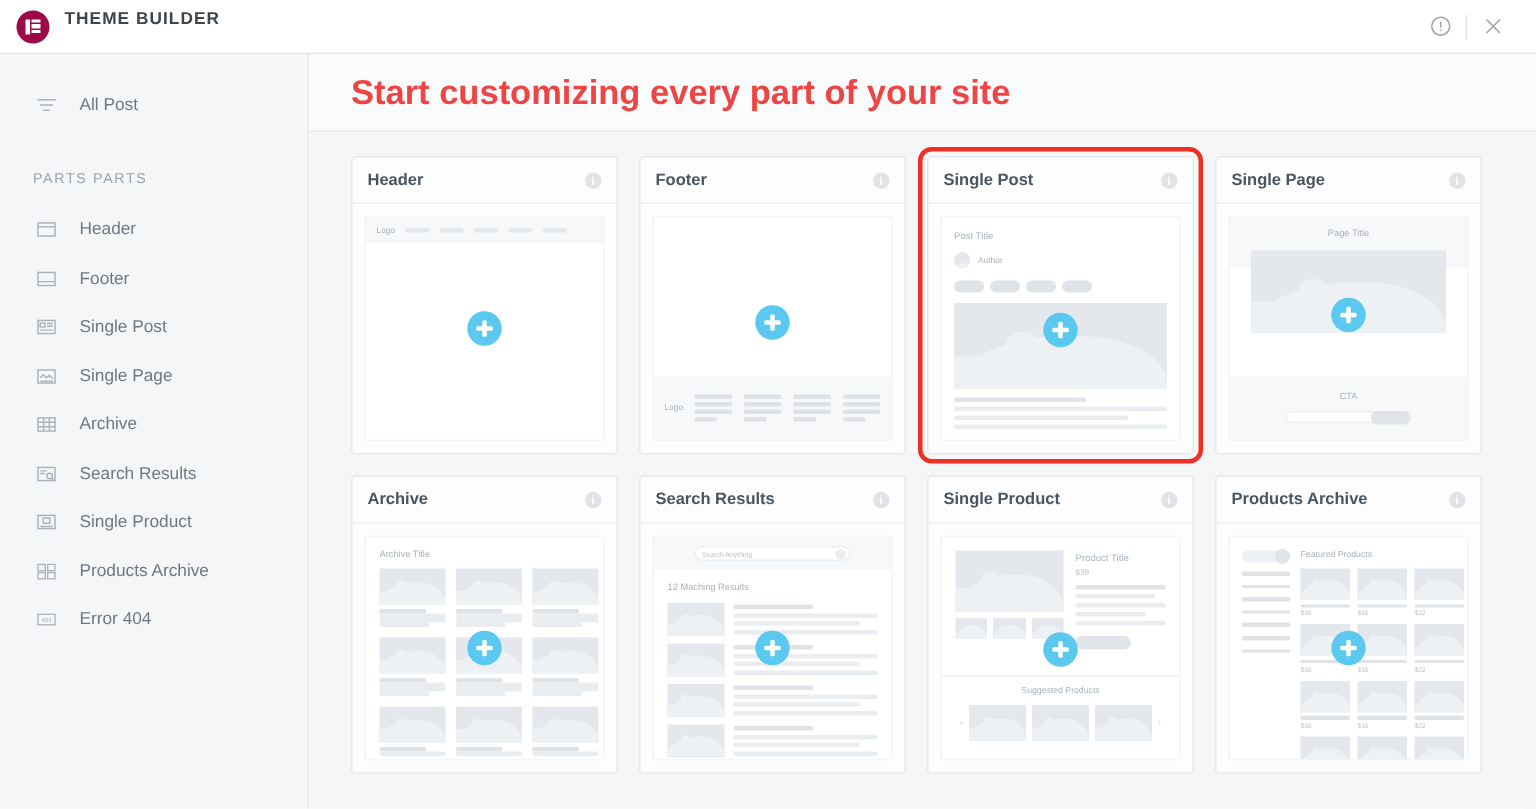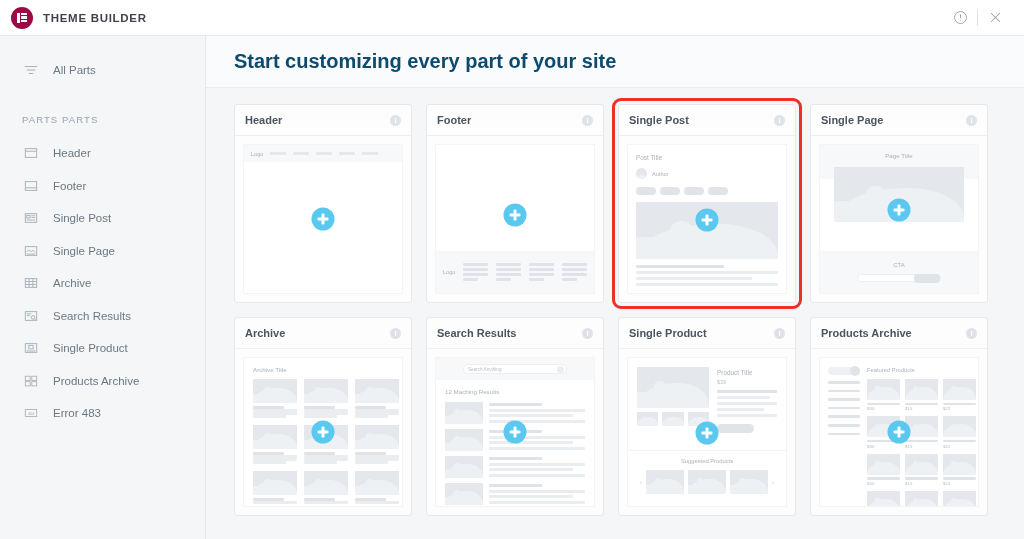--- a/index.html
+++ b/index.html
@@ -8,21 +8,21 @@
     font-family: "Liberation Sans", sans-serif;
     background: #ffffff; overflow: hidden;
   }
 
   
   #topbar {
     position: absolute; left: 0; top: 0; width: 1024px; height: 36px;
     background: #ffffff; border-bottom: 1px solid #e6e9ec;
     display: flex; align-items: center;
   }
-  #brand { display: flex; align-items: center; gap: 10px; padding-left: 11px; }
+  #brand { display: flex; gap: 10px; padding-left: 11px; }
   .logo-badge {
     width: 22px; height: 22px; border-radius: 50%;
     background: #9B0A46; display: flex; align-items: center; justify-content: center;
   }
   .logo-badge .bars { display: flex; align-items: center; gap: 1.5px; }
   .logo-badge .bar-v { width: 2.5px; height: 10px; background: #fff; }
   .logo-badge .bar-stack { display: flex; flex-direction: column; gap: 1.5px; }
   .logo-badge .bar-h { width: 6px; height: 2.3px; background: #fff; }
   #app-title {
     font-size: 11.5px; font-weight: bold; letter-spacing: 0.7px;
@@ -57,21 +57,21 @@
 
   
   #main {
     position: absolute; left: 206px; top: 36px; width: 818px; height: 503px;
     background: #f4f6f7; overflow: hidden;
   }
   #head-wrap {
     background: #fafbfc; height: 52px; padding: 0 28px;
     display: flex; align-items: center; border-bottom: 1px solid #e9ecef;
   }
-  #page-title { font-size: 20px; color: #0c4a6e; font-weight: bold; }
+  #page-title { font-size: 23px; color: #ef4444; font-weight: bold; }
   #grid {
     display: grid; grid-template-columns: repeat(4, 178px);
     gap: 14px; padding: 16px 28px 0 28px;
   }
   .card {
     width: 178px; height: 199px; background: #fdfdfd;
     border: 1px solid #e6e9ec; border-radius: 3px; position: relative;
     display: flex; flex-direction: column; cursor: pointer;
   }
   .card.highlight { outline: 3px solid #ee3124; outline-offset: 3px; border-radius: 3px; }
@@ -230,21 +230,21 @@
   </div>
 </div>
 
 <div id="sidebar">
   <div class="side-row">
     <span class="side-ico">
       <svg width="14" height="14" viewBox="0 0 16 16" stroke="currentColor" stroke-width="1.2" fill="none">
         <path d="M1 4h14M3 8h10M5.5 12h5"></path>
       </svg>
     </span>
-    <span class="lbl">All Parts</span>
+    <span class="lbl">All Post</span>
   </div>
 
   <div id="site-parts-label">PARTS PARTS</div>
 
   <div class="side-row part-row">
     <span class="side-ico">
       <svg width="14" height="14" viewBox="0 0 16 16" stroke="currentColor" stroke-width="1.1" fill="none">
         <rect x="1.5" y="3" width="13" height="10"></rect>
           <path d="M1.5 6h13"></path>
       </svg>
@@ -321,21 +321,21 @@
     </span>
     <span class="lbl">Products Archive</span>
   </div>
   <div class="side-row part-row">
     <span class="side-ico">
       <svg width="14" height="14" viewBox="0 0 16 16" stroke="currentColor" stroke-width="1" fill="none">
         <rect x="1.5" y="4" width="13" height="8"></rect>
         <text x="8" y="10.2" font-size="4.6" text-anchor="middle" fill="currentColor" stroke="none">404</text>
       </svg>
     </span>
-    <span class="lbl">Error 483</span>
+    <span class="lbl">Error 404</span>
   </div>
 </div>
 
 <div id="main">
   <div id="head-wrap">
     <div id="page-title">Start customizing every part of your site</div>
   </div>
 
   <div id="grid">
 

